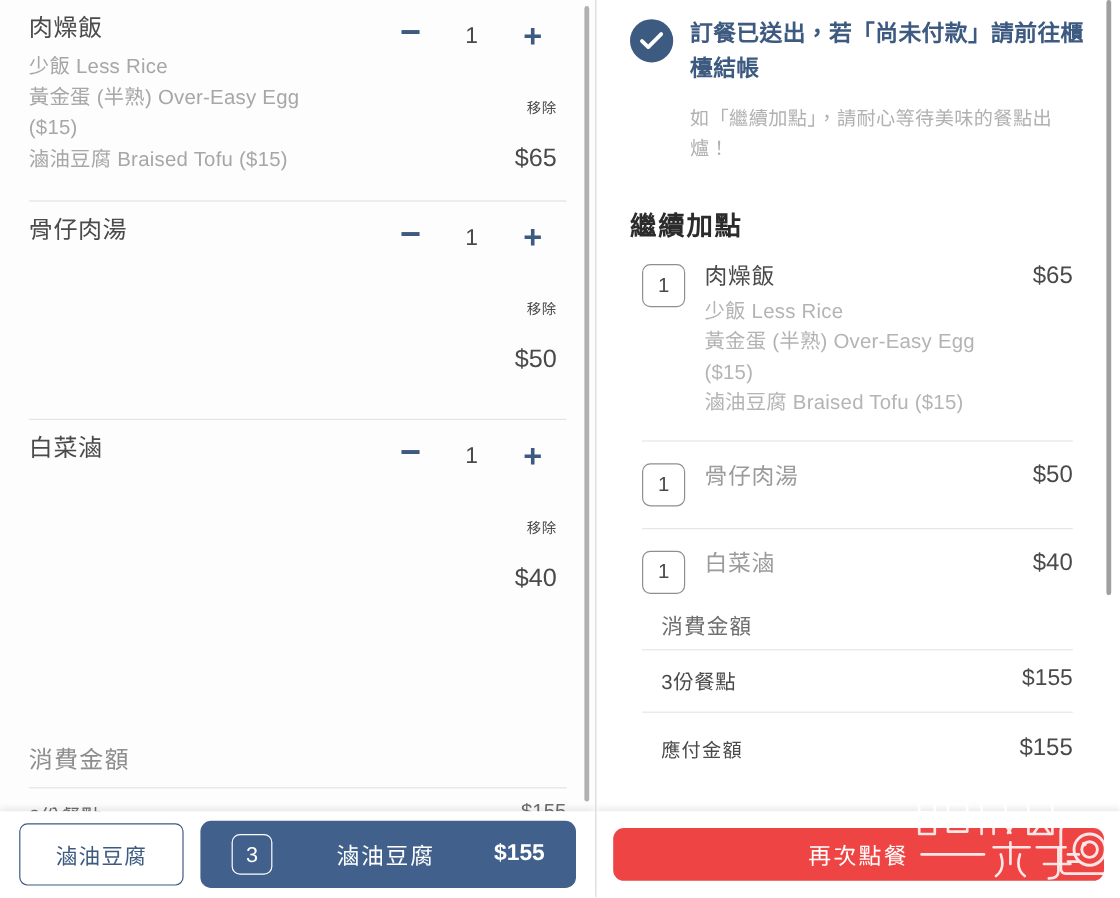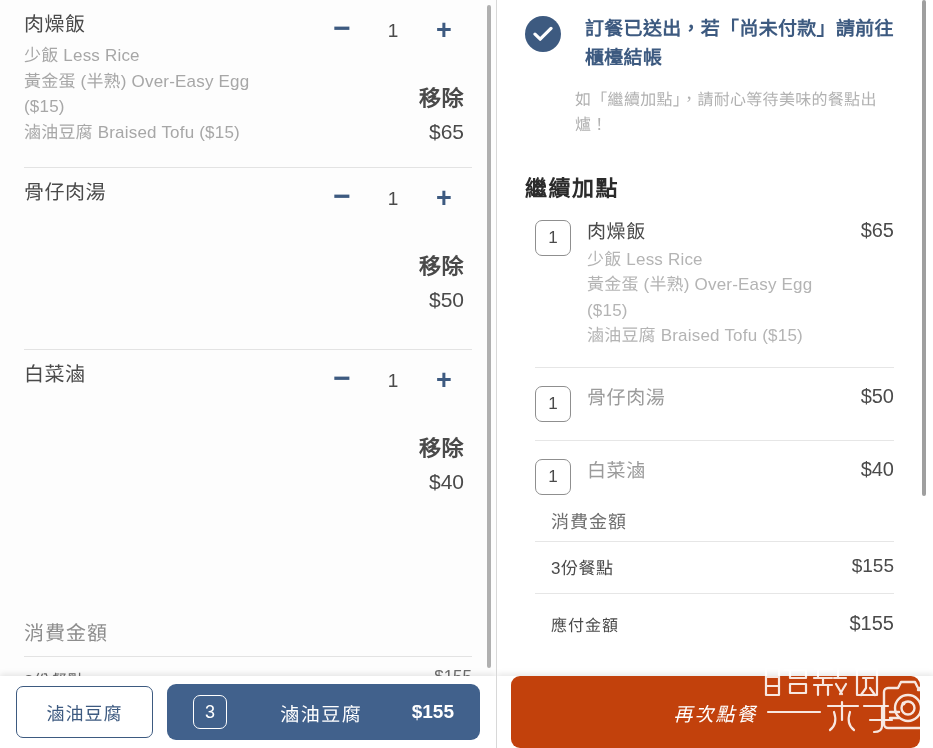--- a/index.html
+++ b/index.html
@@ -57,23 +57,22 @@
     color:#3d5a80;font-size:27px;font-weight:600;
     line-height:1;cursor:pointer;user-select:none;
   }
   .qty-minus{font-size:30px;position:relative;top:-2px;}
   .qty-val{
     width:46px;text-align:center;color:#4a4a4a;
     font-size:19px;line-height:1;
   }
   .ci-remove{
     position:absolute;right:8px;top:80px;
-    font-size:22px;color:#4a4a4a;letter-spacing:.5px;
+    font-size:12px;color:#4a4a4a;letter-spacing:.5px;
     cursor:pointer;
-    font-weight:bold;
   }
   .ci-price{
     position:absolute;right:8px;top:120px;
     font-size:21px;color:#4a4a4a;
   }
   .cart-summary{
     padding:26px 24px 0 24px;
   }
   .cs-title{font-size:20px;color:#8d8d8d;letter-spacing:1px;padding-bottom:10px;}
   .cs-divider{height:1px;background:#e3e3e3;}
@@ -129,21 +128,21 @@
   .panel-right{
     position:relative;
     width:437px;height:748px;
     background:#ffffff;
     flex:0 0 437px;
     overflow:hidden;
     border-left:1px solid #d8d8d8;
   }
   .conf-scroll{position:absolute;inset:0;}
   .status-head{
-    display:flex;gap:24px;padding:14px 24px 0 28px;
+    display:flex;gap:14px;padding:14px 24px 0 28px;
   }
   .check-circle{
     flex:0 0 36px;width:36px;height:36px;border-radius:50%;
     background:#3d5a80;position:relative;margin-top:2px;
   }
   .check-circle svg{position:absolute;left:8px;top:9px;}
   .status-title{
     font-size:19px;font-weight:bold;color:#3d5a80;
     line-height:1.55;letter-spacing:.3px;
     margin-top:0;
@@ -197,23 +196,23 @@
     width:4px;height:496px;
     background:#9f9f9f;border-radius:3px;z-index:30;
   }
   .bottom-bar-right{
     position:absolute;left:0;right:0;bottom:0;height:72px;
     background:#ffffff;box-shadow:0 -2px 6px rgba(0,0,0,.10);
     display:flex;align-items:center;padding:0 14px;
     box-sizing:border-box;z-index:40;
   }
   .btn-reorder{
-    flex:1 1 auto;height:72px;background:#c2410c;border-radius:9px;
+    flex:1 1 auto;height:44px;background:#ef4444;border-radius:9px;
     display:flex;align-items:center;justify-content:center;
-    color:#fff;font-size:19px;letter-spacing:2px;cursor:pointer;font-style:italic;
+    color:#fff;font-size:19px;letter-spacing:2px;cursor:pointer;
   }
 
   
   .watermark{
     position:absolute;right:4px;bottom:8px;
     width:170px;height:78px;z-index:60;pointer-events:none;
     opacity:.92;
   }
 </style>
 </head>

